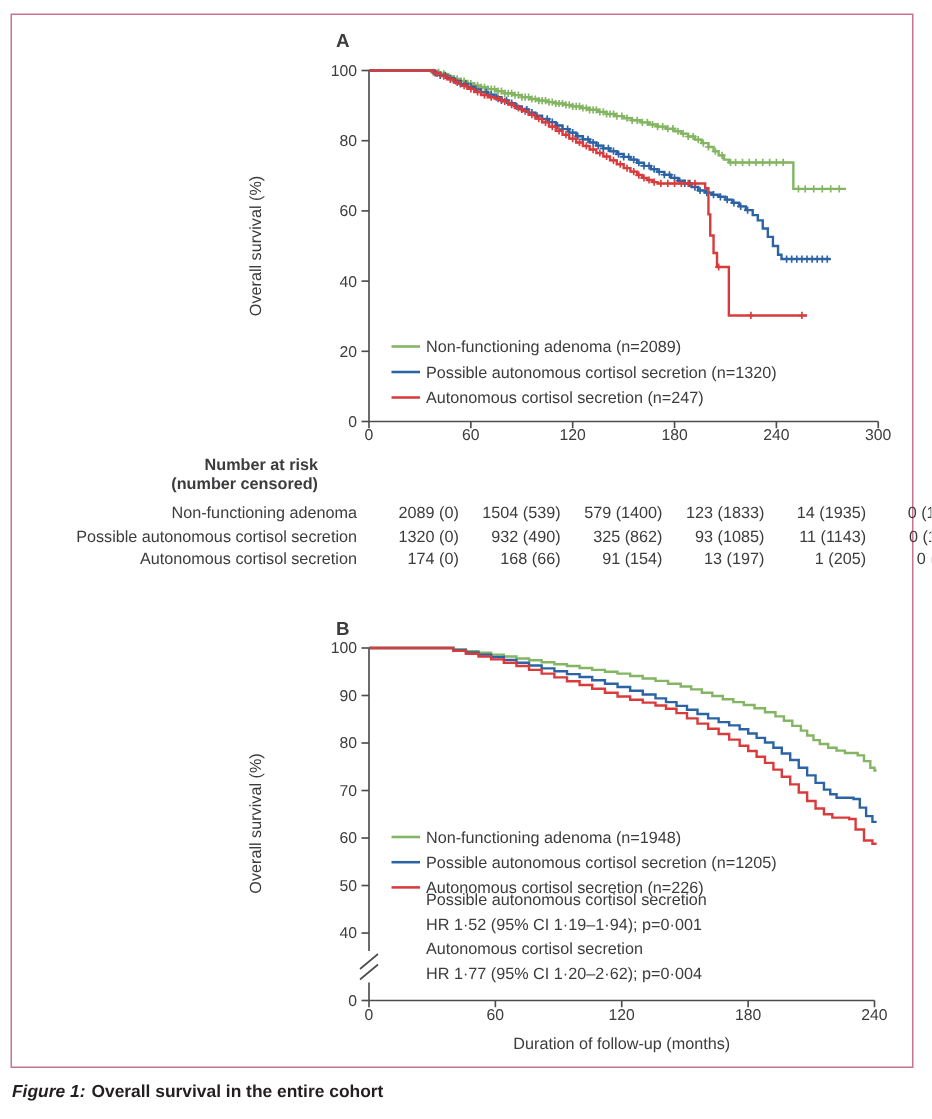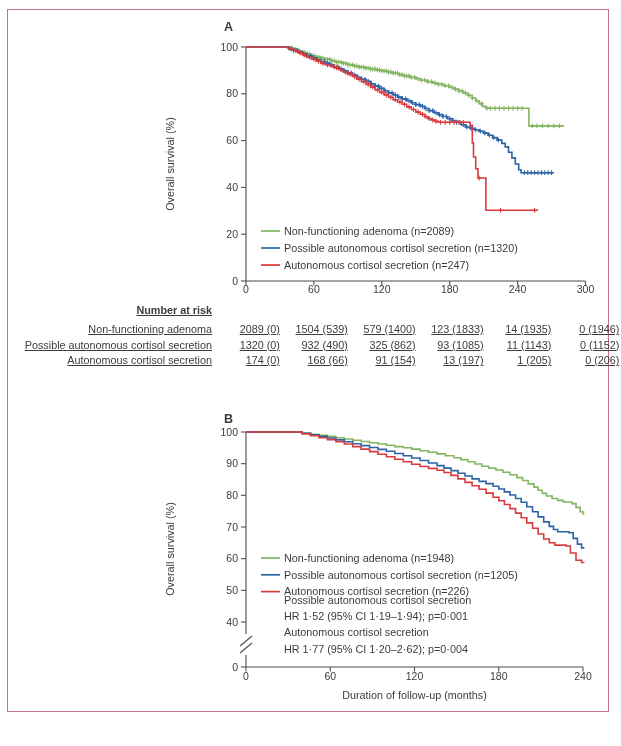--- a/index.html
+++ b/index.html
@@ -3,23 +3,23 @@
 <meta charset="utf-8">
 <style>
   html,body{margin:0;padding:0;background:#ffffff;}
   .page{position:relative;width:621px;height:746px;background:#ffffff;
         font-family:"Liberation Sans",sans-serif;overflow:hidden;}
   .figure-box{position:absolute;left:7px;top:9px;width:602px;height:703px;
         border:1.6px solid #c9728f;background:#ffffff;box-sizing:border-box;}
   #chart{position:absolute;left:0;top:0;width:621px;height:746px;}
   svg text{font-family:"Liberation Sans",sans-serif;fill:#3c3c3e;}
   .risk-table{position:absolute;left:9px;top:304px;width:604px;
-        font-size:10.8px;color:#3c3c3e;text-decoration:underline;}
+        font-size:10.8px;color:#3c3c3e;}
   .rt-header{width:203px;text-align:right;font-weight:bold;line-height:13px;margin-bottom:5px;}
-  .rt-row{display:grid;grid-template-columns:203px repeat(6,67.9px);line-height:15.6px;}
+  .rt-row{display:grid;grid-template-columns:203px repeat(6,67.9px);line-height:15.6px;padding-left:26px;}
   .rt-label{text-align:right;white-space:nowrap;}
   .rt-cell{text-align:right;white-space:nowrap;}
   .caption{position:absolute;left:8px;top:721px;font-size:11.6px;font-weight:bold;color:#231f20;}
   .caption .cap-label{font-style:italic;margin-right:4px;}
 </style>
 </head>
 <body>
 
 <div class="page">
   <div class="figure-box"></div>
@@ -309,20 +309,21 @@
         <text x="284" y="603.5" font-size="10.8px">Possible autonomous cortisol secretion</text>
         <text x="284" y="619.9" font-size="10.8px">HR 1·52 (95% CI 1·19–1·94); p=0·001</text>
         <text x="284" y="636.3" font-size="10.8px">Autonomous cortisol secretion</text>
         <text x="284" y="652.7" font-size="10.8px">HR 1·77 (95% CI 1·20–2·62); p=0·004</text>
       </g>
     </svg>
 
   <div class="risk-table" id="riskTable">
     <div class="rt-header">
       <div>Number at risk</div>
+      <div>(number censored)</div>
     </div>
   <div class="rt-row">
         <div class="rt-label">Non-functioning adenoma</div>
         <div class="rt-cell">2089 (0)</div>
         <div class="rt-cell">1504 (539)</div>
         <div class="rt-cell">579 (1400)</div>
         <div class="rt-cell">123 (1833)</div>
         <div class="rt-cell">14 (1935)</div>
         <div class="rt-cell">0 (1946)</div>
       </div>
@@ -339,13 +340,16 @@
         <div class="rt-label">Autonomous cortisol secretion</div>
         <div class="rt-cell">174 (0)</div>
         <div class="rt-cell">168 (66)</div>
         <div class="rt-cell">91 (154)</div>
         <div class="rt-cell">13 (197)</div>
         <div class="rt-cell">1 (205)</div>
         <div class="rt-cell">0 (206)</div>
       </div>
     </div>
 
+  <div class="caption">
+    <span class="cap-label">Figure 1:</span><span>Overall survival in the entire cohort</span>
+  </div>
 </div>
 
 </body></html>

